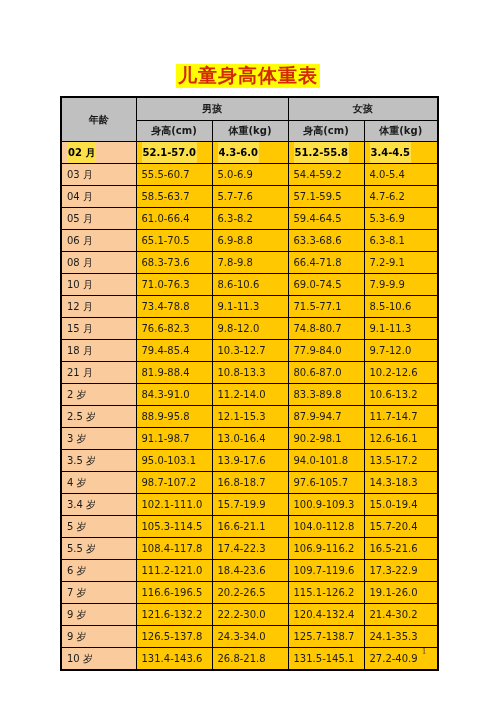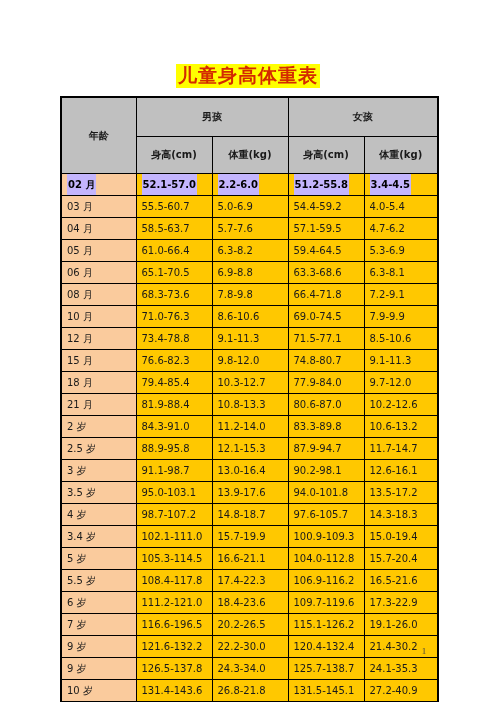--- a/index.html
+++ b/index.html
@@ -65,21 +65,21 @@
     height: 21px;
     line-height: 21px;
     overflow: hidden;
     white-space: nowrap;
   }
   table.growth thead th {
     background: #c0c0c0;
     text-align: center;
     font-weight: bold;
     font-size: 10px;
-    padding: 8px;
+    padding: 0;
   }
   thead th.hdr-age {
     width: 75px;
   }
   thead th.hdr-sub {
     height: 20px;
     line-height: 20px;
   }
   thead tr.hdr-top th {
     height: 22px;
@@ -100,21 +100,21 @@
     background: #ffc800;
     text-align: left;
   }
 
   
   tr.row-highlight td.age-cell,
   tr.row-highlight td.val-cell {
     font-weight: bold;
   }
   tr.row-highlight td .hl {
-    background: #c4b5fd;
+    background: #fde047;
     color: #000000;
     padding: 8px 1px;
   }
 
   
   .page-number {
     position: absolute;
     left: 414px;
     top: 646px;
     width: 20px;
@@ -152,21 +152,21 @@
           <th class="hdr-sub">身高(cm)</th>
           <th class="hdr-sub">体重(kg)</th>
           <th class="hdr-sub">身高(cm)</th>
           <th class="hdr-sub">体重(kg)</th>
         </tr>
       </thead>
       <tbody id="table-body">
           <tr class="row-highlight">
             <td class="age-cell"><span class="hl">02 月</span></td>
             <td class="val-cell"><span class="hl">52.1-57.0</span></td>
-            <td class="val-cell"><span class="hl">2.2-6.0</span></td>
+            <td class="val-cell"><span class="hl">4.3-6.0</span></td>
             <td class="val-cell"><span class="hl">51.2-55.8</span></td>
             <td class="val-cell"><span class="hl">3.4-4.5</span></td>
           </tr>
           <tr>
             <td class="age-cell">03 月</td>
             <td class="val-cell">55.5-60.7</td>
             <td class="val-cell">5.0-6.9</td>
             <td class="val-cell">54.4-59.2</td>
             <td class="val-cell">4.0-5.4</td>
           </tr>
@@ -257,21 +257,21 @@
           <tr>
             <td class="age-cell">3.5 岁</td>
             <td class="val-cell">95.0-103.1</td>
             <td class="val-cell">13.9-17.6</td>
             <td class="val-cell">94.0-101.8</td>
             <td class="val-cell">13.5-17.2</td>
           </tr>
           <tr>
             <td class="age-cell">4 岁</td>
             <td class="val-cell">98.7-107.2</td>
-            <td class="val-cell">14.8-18.7</td>
+            <td class="val-cell">16.8-18.7</td>
             <td class="val-cell">97.6-105.7</td>
             <td class="val-cell">14.3-18.3</td>
           </tr>
           <tr>
             <td class="age-cell">3.4 岁</td>
             <td class="val-cell">102.1-111.0</td>
             <td class="val-cell">15.7-19.9</td>
             <td class="val-cell">100.9-109.3</td>
             <td class="val-cell">15.0-19.4</td>
           </tr>

